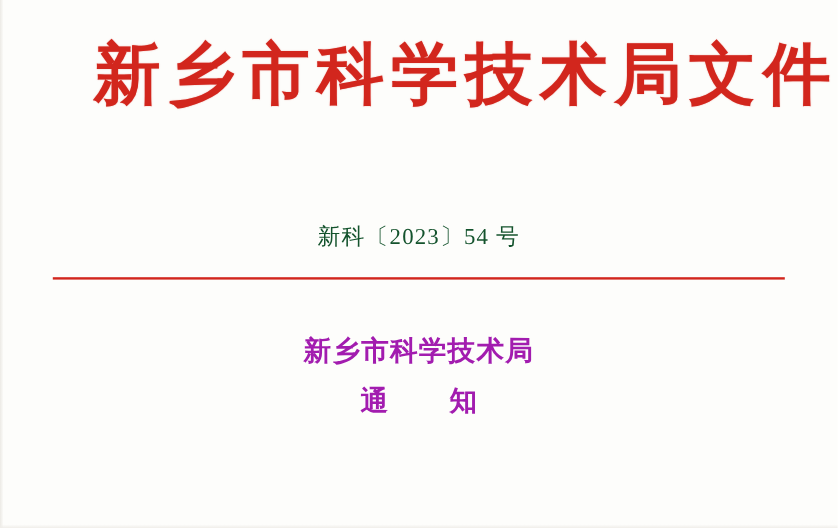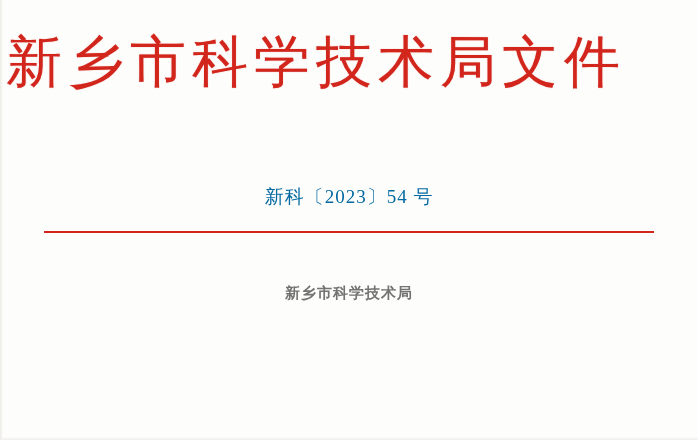--- a/index.html
+++ b/index.html
@@ -18,61 +18,61 @@
     width: 698px;
     height: 440px;
     background: #fdfdfb;
   }
   
   .masthead {
     position: absolute;
     top: 30px;
     left: 0;
     width: 698px;
-    text-align: left;
+    text-align: right;
     color: #d2261d;
     font-size: 56px;
     line-height: 1.15;
-    font-weight: 400;
+    font-weight: 700;
     letter-spacing: 6px;
     text-indent: 6px;
     font-family: "DejaVu Serif", "Liberation Serif", serif;
     white-space: nowrap;
     text-shadow: 0 0 1px rgba(210,38,29,0.55);
   }
   
   .doc-number {
     position: absolute;
     top: 184px;
     left: 0;
     width: 698px;
     text-align: center;
-    color: #0369a1;
+    color: #14532d;
     font-size: 19px;
     letter-spacing: 1px;
     font-family: "Liberation Serif", "DejaVu Serif", serif;
   }
   
   .red-rule {
     position: absolute;
     top: 231px;
     left: 44px;
     width: 610px;
     height: 2px;
     background: #d2261d;
   }
   
   .title-block {
     position: absolute;
     top: 272px;
     left: 0;
     width: 698px;
     text-align: center;
-    color: #737373;
-    font-size: 15px;
+    color: #a21caf;
+    font-size: 23px;
     font-weight: 700;
     line-height: 42px;
     letter-spacing: 1px;
     font-family: "DejaVu Serif", "Liberation Serif", serif;
   }
   .title-line {
     display: block;
     white-space: nowrap;
   }
   .title-line-3 {
@@ -104,17 +104,18 @@
   <div class="scan-edge-left"></div>
 
   <div class="masthead">新乡市科学技术局文件</div>
 
   <div class="doc-number">新科〔2023〕54 号</div>
 
   <div class="red-rule"></div>
 
   <div class="title-block">
     <span class="title-line title-line-1">新乡市科学技术局</span>
+    <span class="title-line title-line-3">通　知</span>
   </div>
 
   <div class="scan-edge-bottom"></div>
 
 </div>
 
 </body></html>

